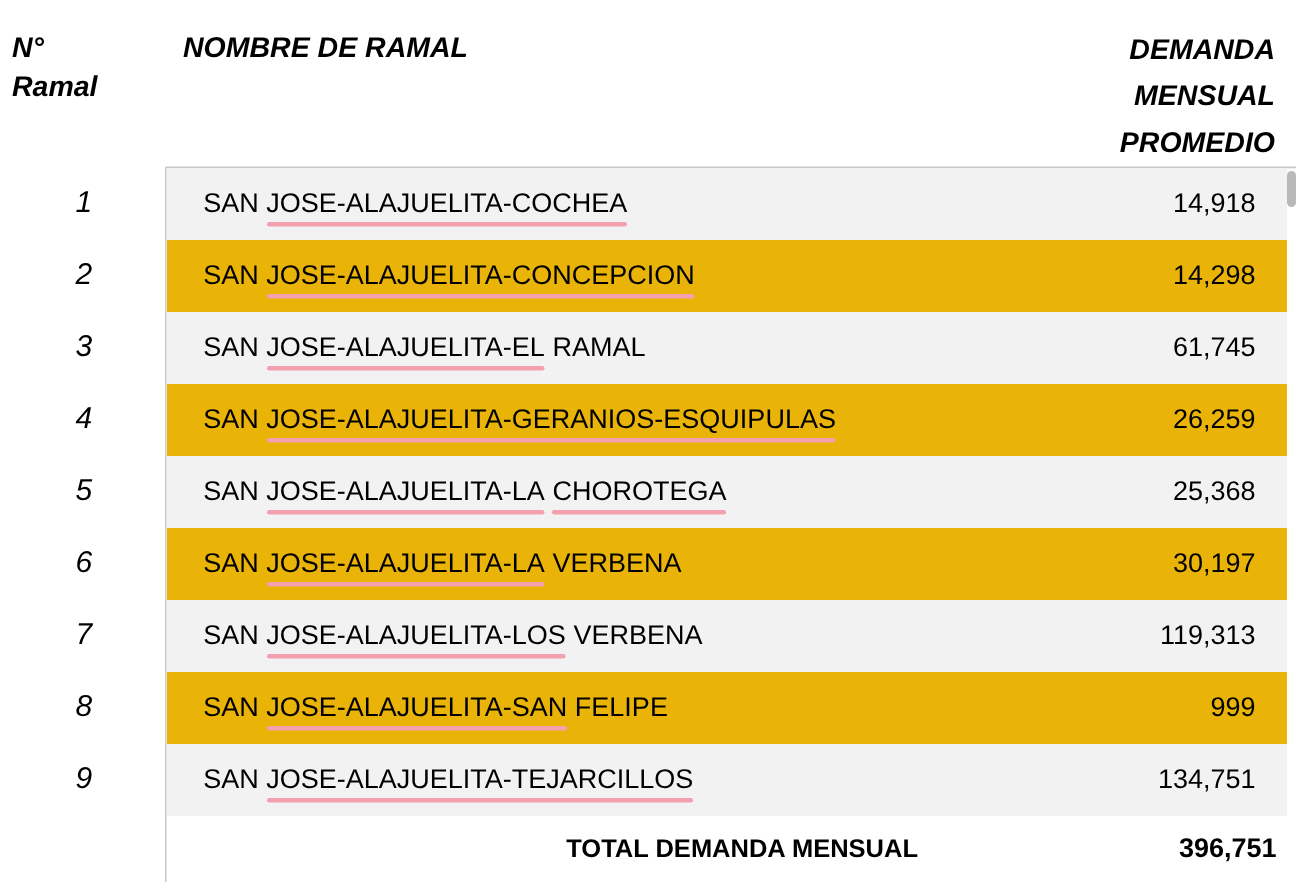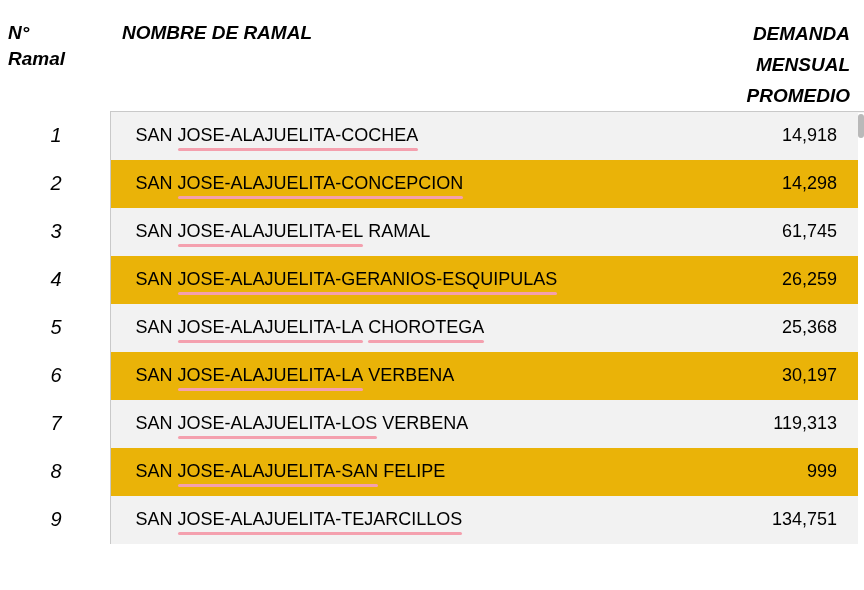--- a/index.html
+++ b/index.html
@@ -220,20 +220,25 @@
         <td class="cell-name"><span>SAN </span><span class="u">JOSE-ALAJUELITA-SAN</span><span> FELIPE</span></td>
         <td class="cell-dem">999</td>
       </tr>
 
       <tr class="shaded">
         <td class="cell-num">9</td>
         <td class="cell-name"><span>SAN </span><span class="u">JOSE-ALAJUELITA-TEJARCILLOS</span><span></span></td>
         <td class="cell-dem">134,751</td>
       </tr>
 
+      <tr class="total">
+        <td class="cell-num"></td>
+        <td class="total-label">TOTAL DEMANDA MENSUAL</td>
+        <td class="total-value">396,751</td>
+      </tr>
 
     </tbody>
   </table>
 
   <div class="scroll-track"></div>
   <div class="scroll-thumb"></div>
 
 </div>
 
 </body></html>

